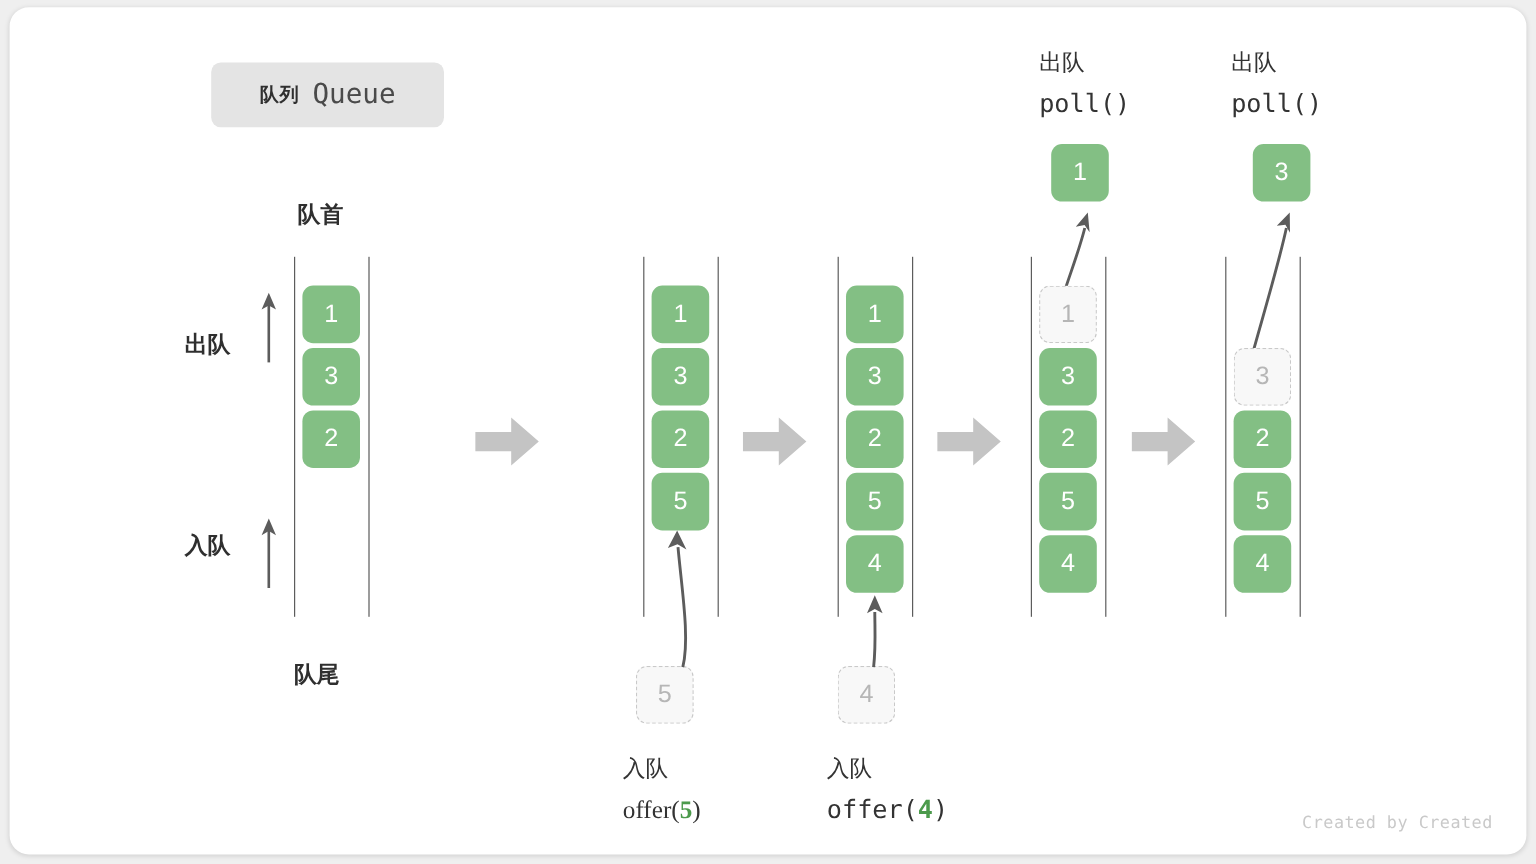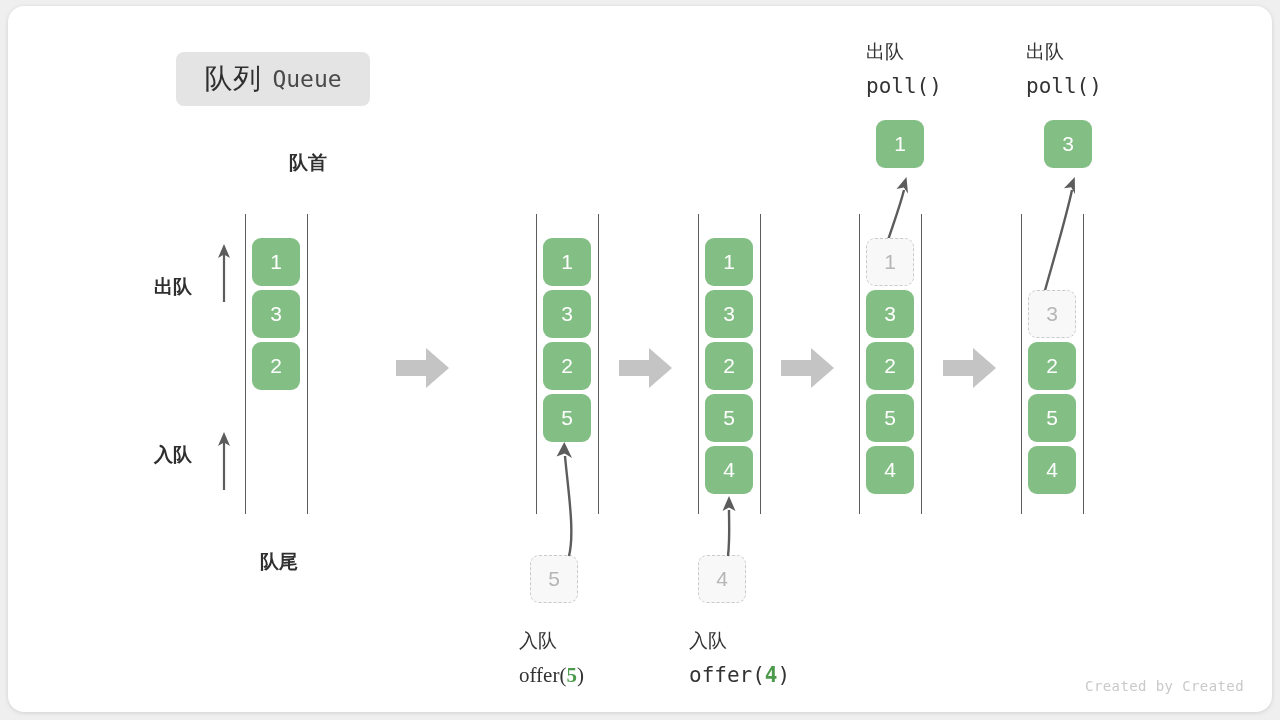--- a/index.html
+++ b/index.html
@@ -35,22 +35,22 @@
     width: 194px;
     height: 54px;
     background: #e4e4e4;
     border-radius: 8px;
     display: flex;
     align-items: center;
     justify-content: center;
     gap: 11px;
   }
   .title-cn {
-    font-size: 28px;
-    font-weight: normal;
+    font-size: 16px;
+    font-weight: bold;
     color: #2f2f2f;
     letter-spacing: 0.5px;
   }
   .title-en {
     font-family: "DejaVu Sans Mono", "Liberation Mono", monospace;
     font-size: 23px;
     color: #4a4a4a;
   }
 
   
@@ -147,22 +147,22 @@
 <body>
 
 <div id="stage">
   <div id="card">
 
     <div class="title-badge">
       <span class="title-cn">队列</span>
       <span class="title-en">Queue</span>
     </div>
 
-    <div class="lbl-cn" style="left:240px; top:144px;margin-left:41px;">队首</div>
-    <div class="lbl-cn" style="left:252px; top:543px;">队尾</div>
+    <div class="lbl-cn" style="left:240px; top:160px;">队首</div>
+    <div class="lbl-cn" style="left:237px; top:543px;">队尾</div>
 
     <div class="lbl-cn" style="left:146px; top:268px;">出队</div>
     <div class="vec" style="left:208px; top:236px;">
       <svg width="16" height="62" viewBox="0 0 16 62">
         <line x1="8" y1="60" x2="8" y2="12" stroke="#5c5c5c" stroke-width="2.2"></line>
         <path d="M8 2 L14 16 L8 12.5 L2 16 Z" fill="#5c5c5c"></path>
       </svg>
     </div>
 
     <div class="lbl-cn" style="left:146px; top:436px;">入队</div>

